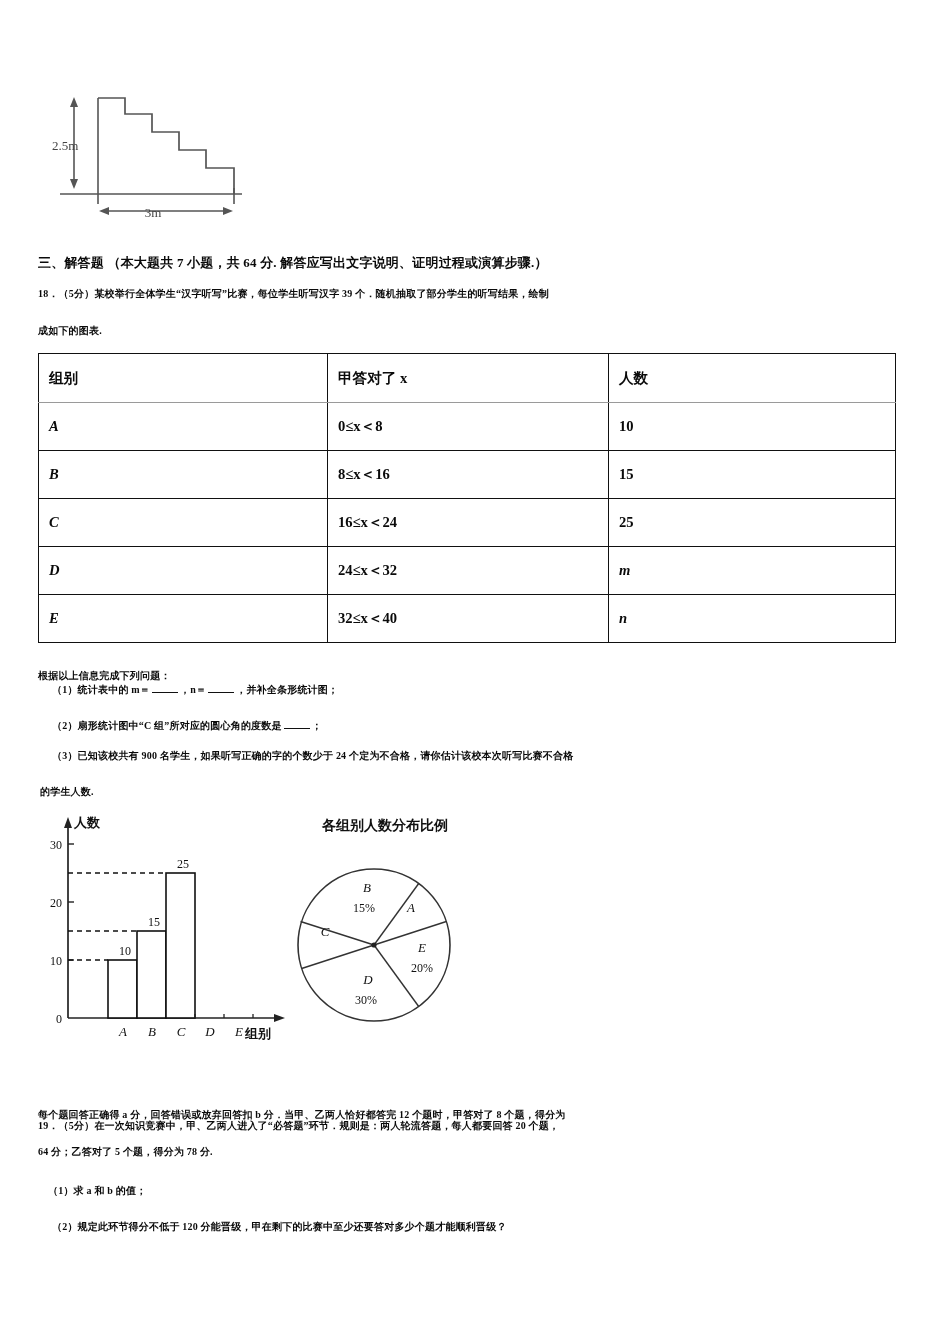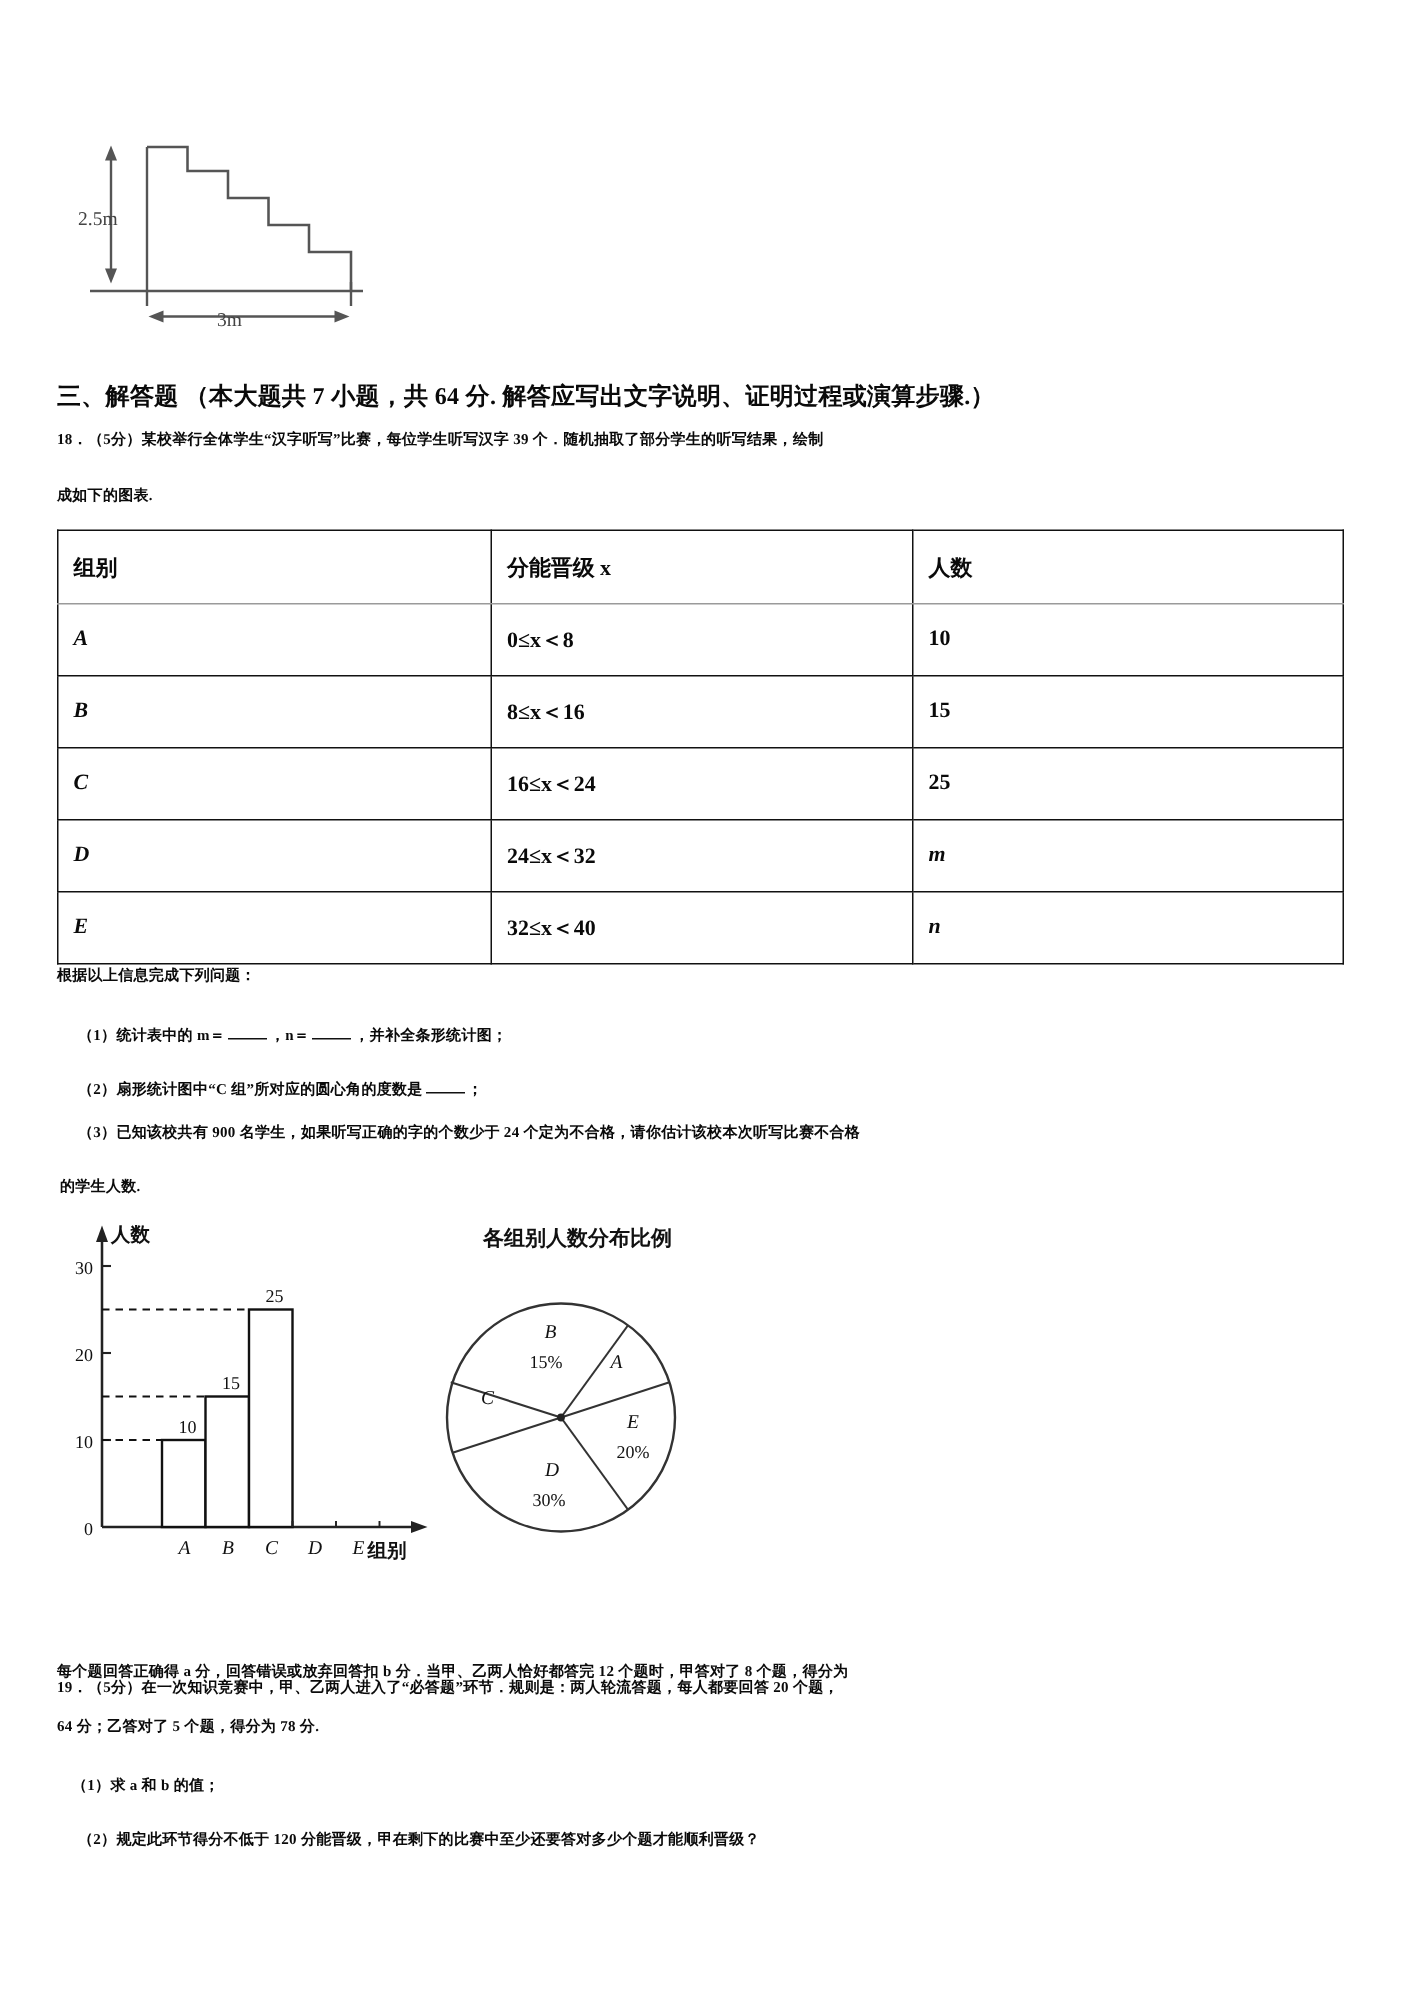--- a/index.html
+++ b/index.html
@@ -39,21 +39,21 @@
     font-weight: bold;
     font-size: 10px;
     letter-spacing: 0.2px;
     white-space: nowrap;
     line-height: 1.2;
   }
 
   .sec-head {
     left: 38px;
     top: 255px;
-    font-size: 16px;
+    font-size: 13px;
   }
   .q18-line1 { left: 38px; top: 288px; }
   .q18-line2 { left: 38px; top: 325px; }
 
   
   .tbl {
     position: absolute;
     left: 38px;
     top: 353px;
     width: 857px;
@@ -71,21 +71,21 @@
   .tbl tr.head td {
     height: 48px;
     border-bottom: 1px solid #9a9a9a;
   }
   .tbl col.c1 { width: 289px; }
   .tbl col.c2 { width: 281px; }
   .tbl col.c3 { width: 287px; }
   .ital { font-style: italic; }
 
   
-  .q-root  { left: 38px; top: 645px; }
+  .q-root  { left: 38px; top: 670px; }
   .q-sub1  { left: 52px; top: 679px; }
   .q-sub2  { left: 52px; top: 715px; }
   .q-sub3  { left: 52px; top: 750px; width: 862px; }
   .q-sub3b { left: 40px; top: 786px; }
 
   .blank {
     display: inline-block;
     border-bottom: 1.6px solid #111;
     width: 26px;
     height: 13px;
@@ -145,21 +145,21 @@
 
   <table class="tbl">
     <colgroup>
         <col class="c1">
         <col class="c2">
         <col class="c3">
       </colgroup>
     <tbody>
       <tr class="head">
         <td>组别</td>
-        <td>分能晋级 x</td>
+        <td>甲答对了 x</td>
         <td>人数</td>
       </tr>
       <tr>
         <td class="ital">A</td>
         <td>0≤x＜8</td>
         <td>10</td>
       </tr>
       <tr>
         <td class="ital">B</td>
         <td>8≤x＜16</td>

